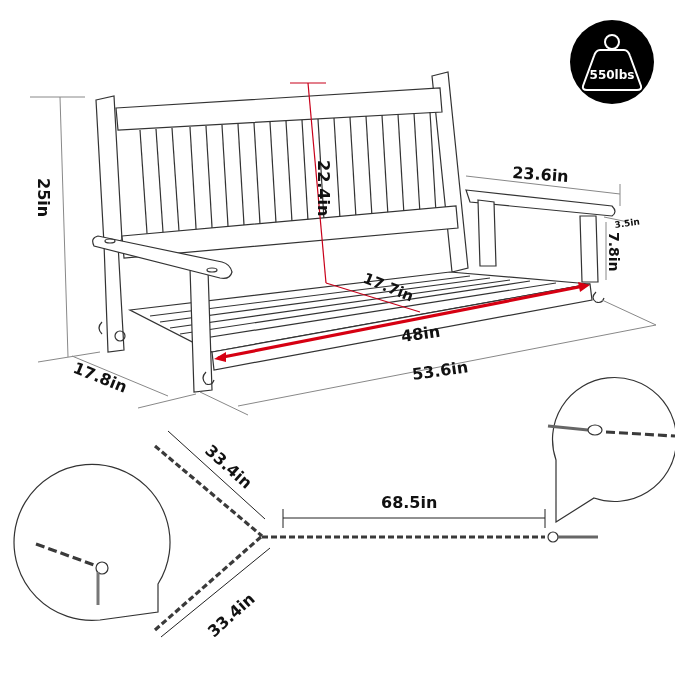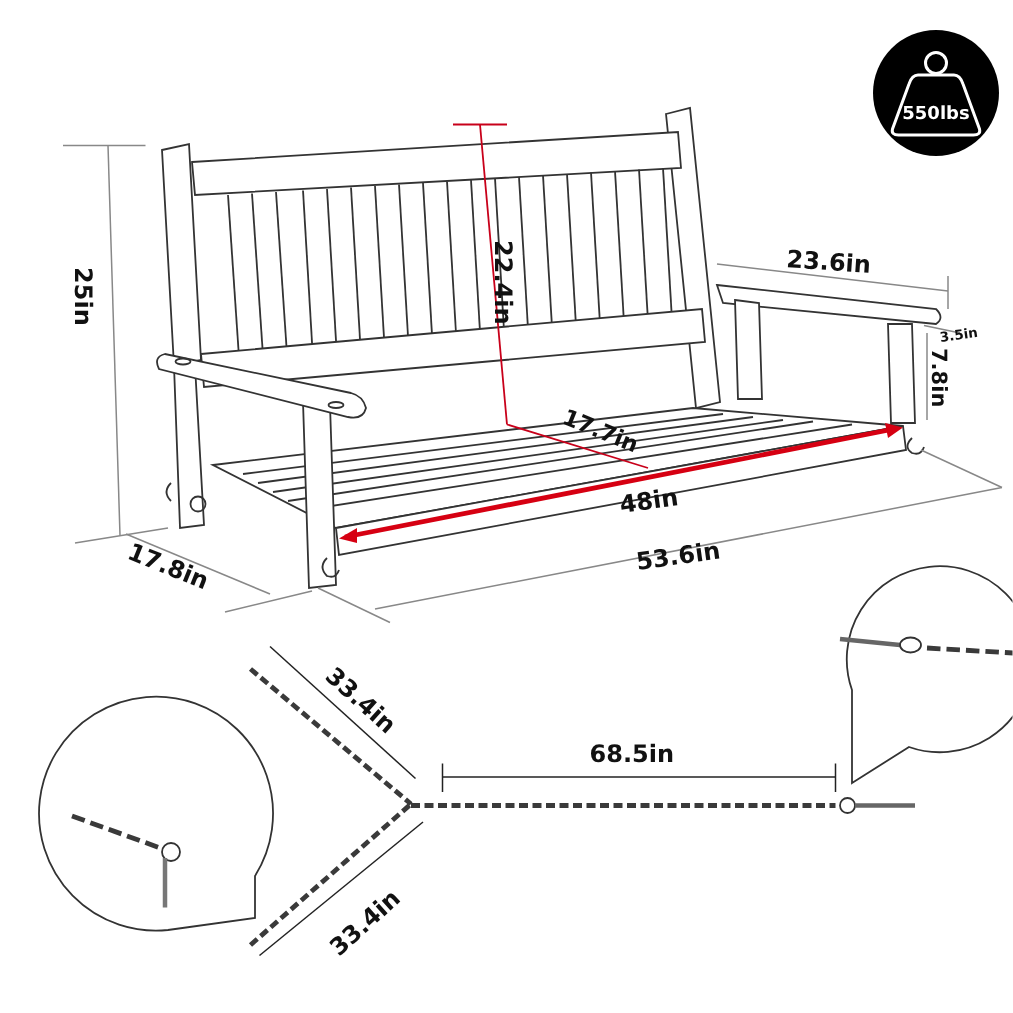--- a/index.html
+++ b/index.html
@@ -1,17 +1,17 @@
 <!DOCTYPE html>
 <html><head>
 <meta charset="utf-8">
 <style>
   html, body { margin:0; padding:0; background:#ffffff; }
   body { width:675px; height:675px; overflow:hidden; position:relative; font-family:"DejaVu Sans", sans-serif; }
-  #stage { position:absolute; left:12px; top:0; width:596px; height:675px; }
+  #stage { position:absolute; left:0; top:0; width:596px; height:675px; }
   svg text { font-family:"DejaVu Sans", sans-serif; font-weight:bold; fill:#111; }
   .ln { stroke:#333; stroke-width:1.2; fill:none; }
   .fill { fill:#fff; stroke:#333; stroke-width:1.2; }
   .dim { stroke:#888; stroke-width:1; fill:none; }
   .dimk { stroke:#222; stroke-width:1; fill:none; }
   .red { stroke:#c8001a; stroke-width:1.2; fill:none; }
   .redb { stroke:#d60012; stroke-width:3.2; fill:none; }
   .chain { fill:none; stroke:#3a3a3a; stroke-width:3.2; }
 </style>
 </head>

